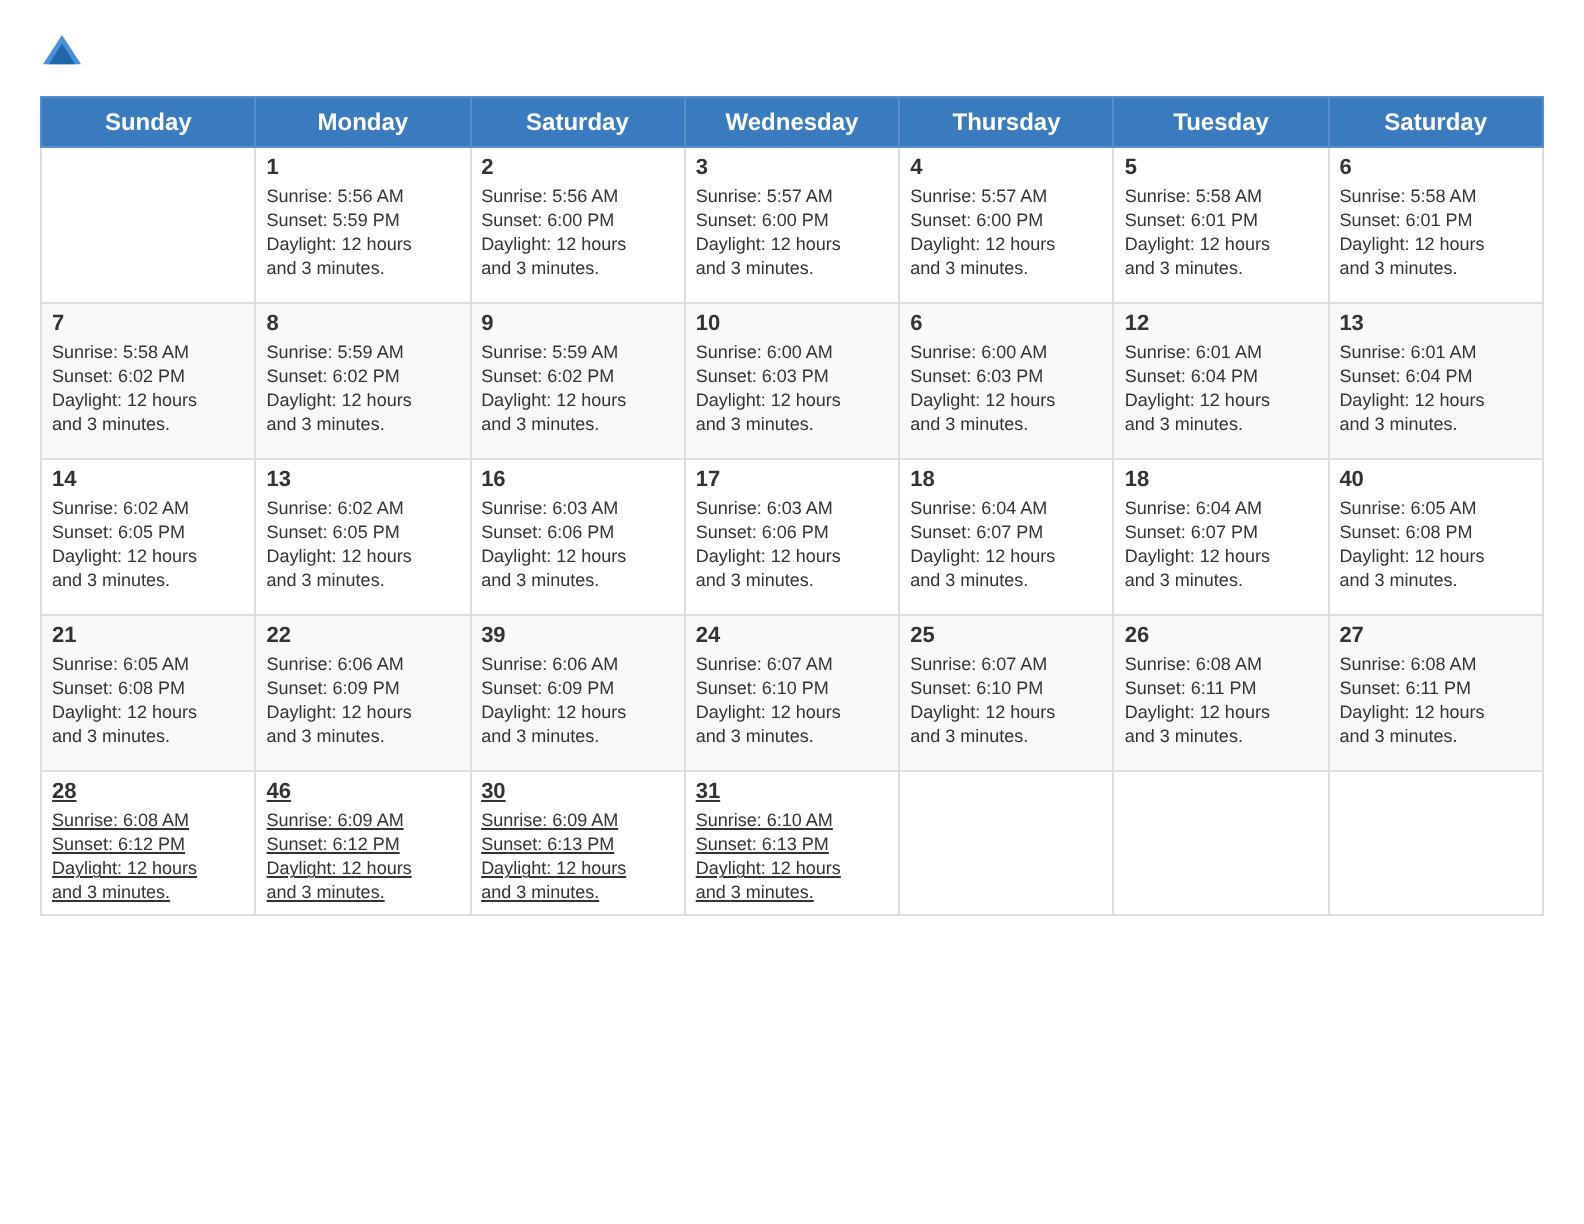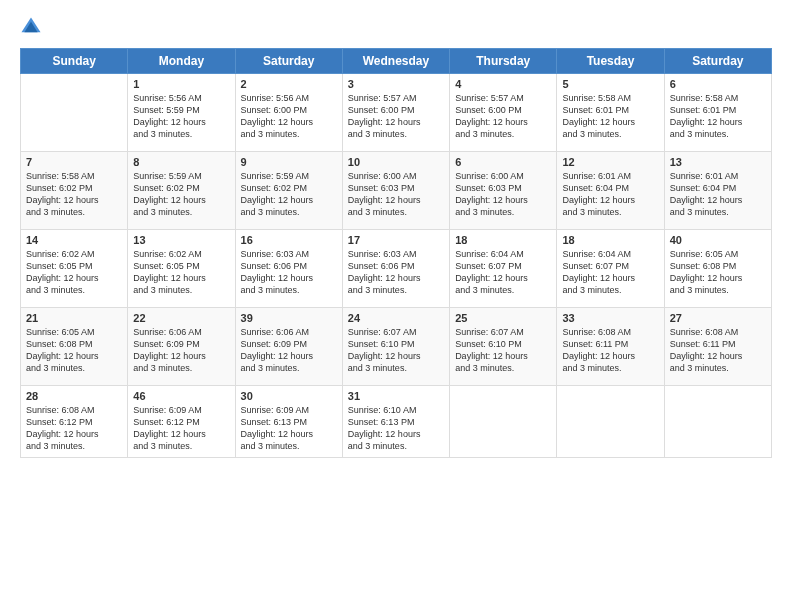--- a/index.html
+++ b/index.html
@@ -81,20 +81,21 @@
     .day-info {
       font-size: 9px;
       color: #333;
       line-height: 1.35;
     }
     .empty-cell {
       background: #fff !important;
     }
     .last-row td {
       height: 70px;
+      text-decoration: underline;
     }
   </style>
 </head>
 <body>
 
 <div class="page">
   <div class="header">
     <div class="logo">
       <svg class="logo-icon" viewBox="0 0 30 30">
         <polygon points="15,2 28,22 2,22" fill="#4a90d9"></polygon>
@@ -301,21 +302,21 @@
 and 3 minutes.</div>
           </td>
           <td>
             <span class="day-number">25</span>
             <div class="day-info" style="white-space: pre-wrap;">Sunrise: 6:07 AM
 Sunset: 6:10 PM
 Daylight: 12 hours
 and 3 minutes.</div>
           </td>
           <td>
-            <span class="day-number">33</span>
+            <span class="day-number">26</span>
             <div class="day-info" style="white-space: pre-wrap;">Sunrise: 6:08 AM
 Sunset: 6:11 PM
 Daylight: 12 hours
 and 3 minutes.</div>
           </td>
           <td>
             <span class="day-number">27</span>
             <div class="day-info" style="white-space: pre-wrap;">Sunrise: 6:08 AM
 Sunset: 6:11 PM
 Daylight: 12 hours

